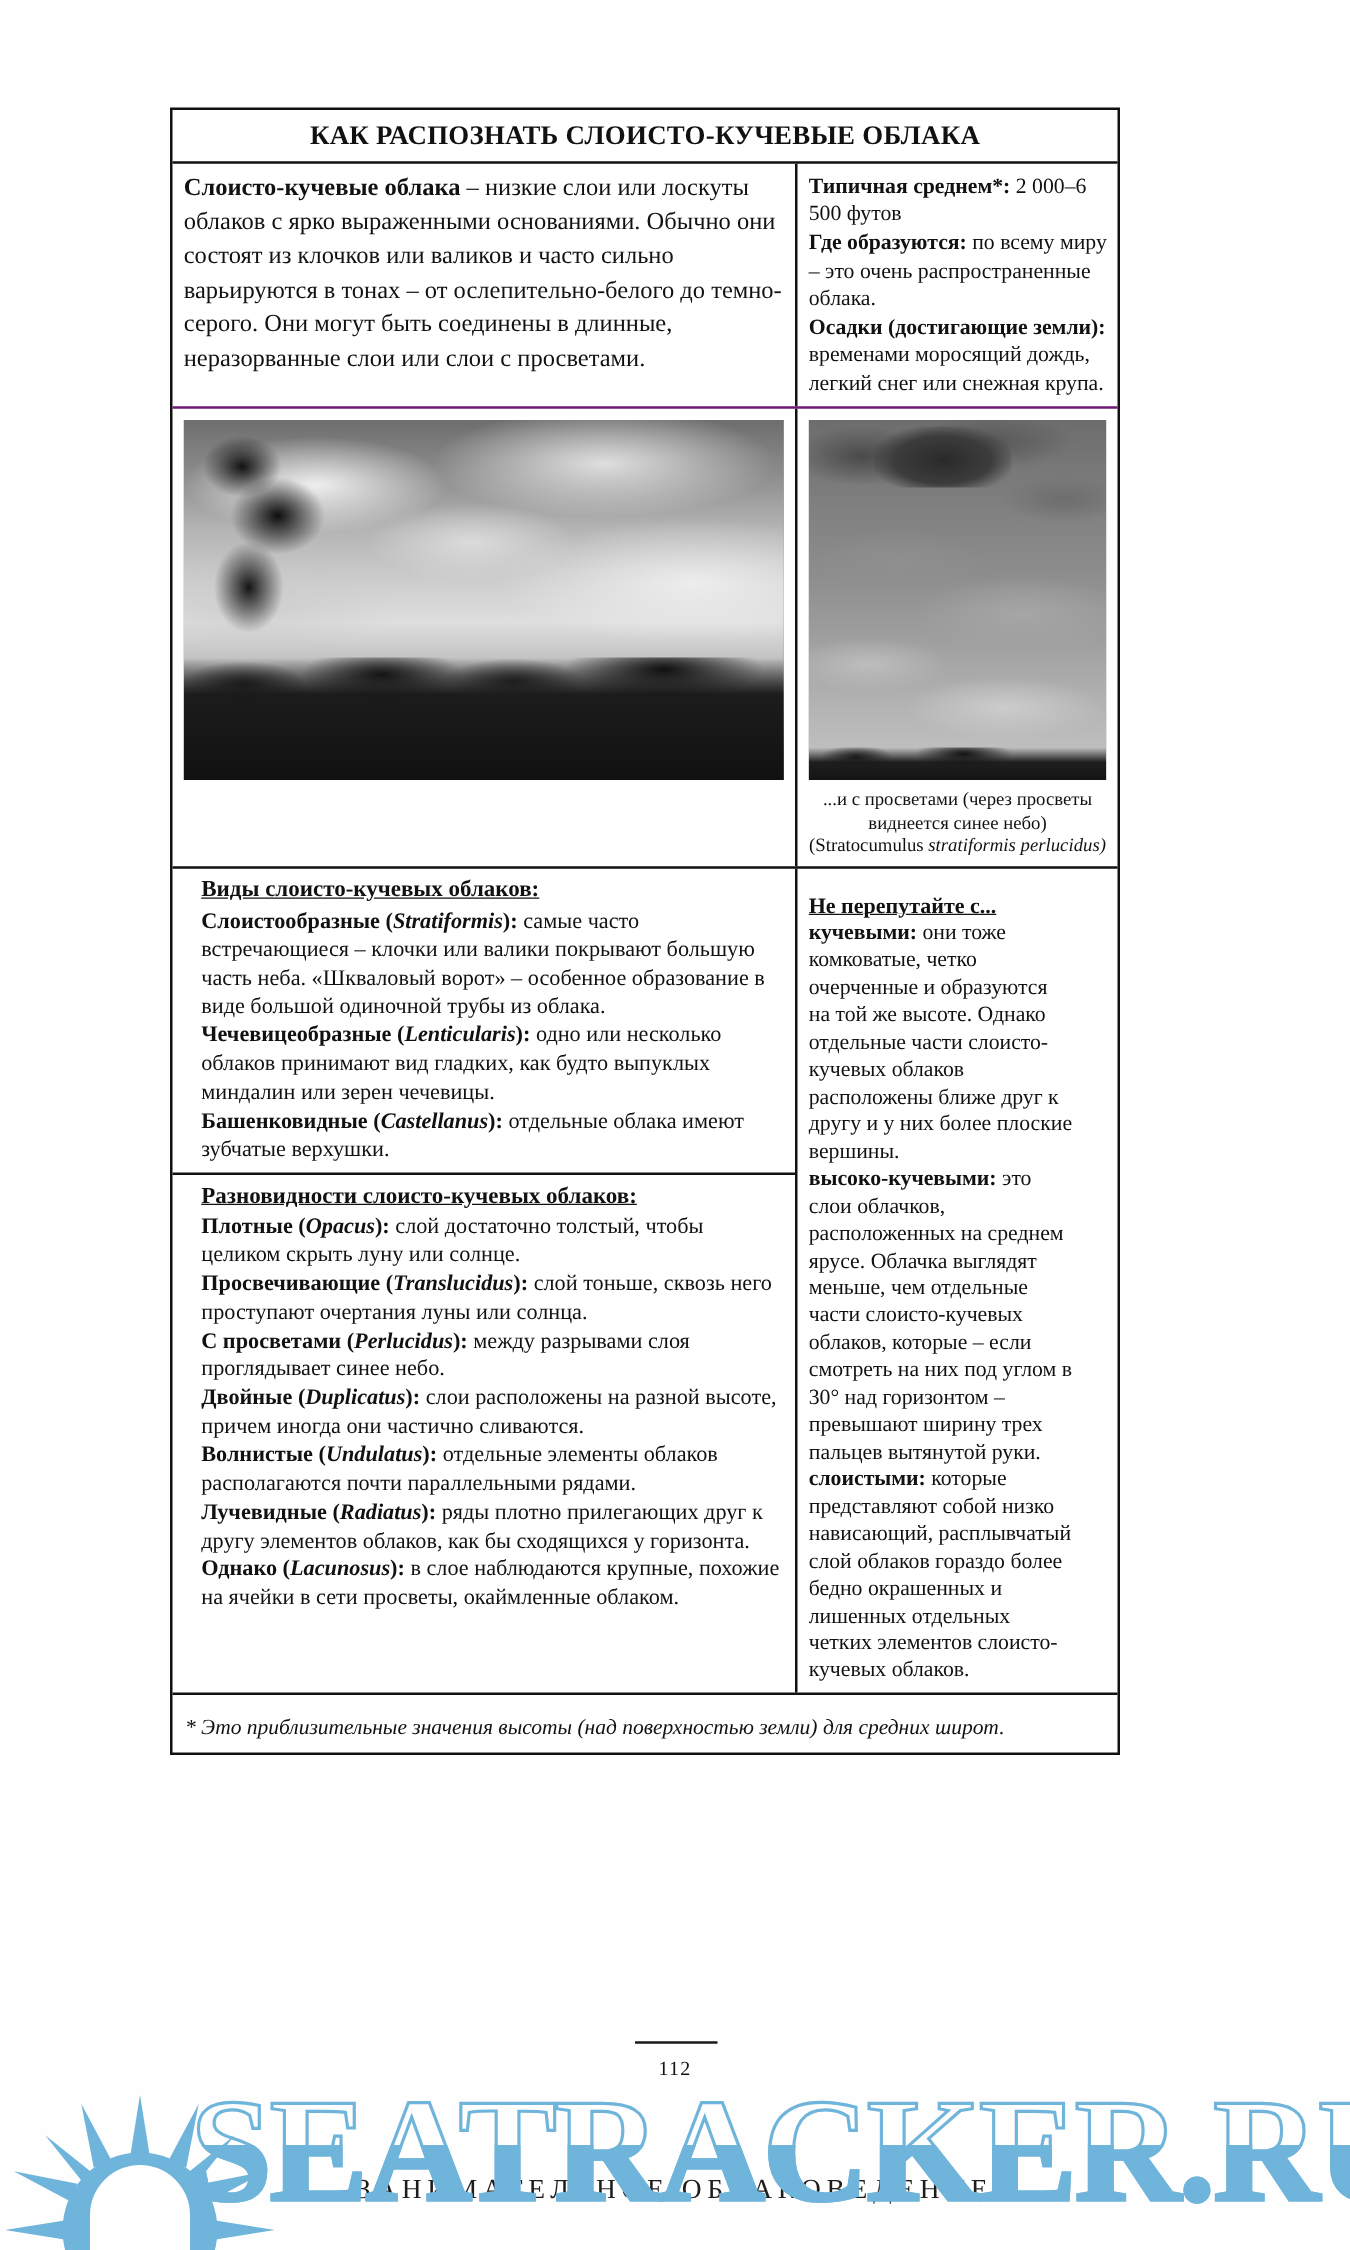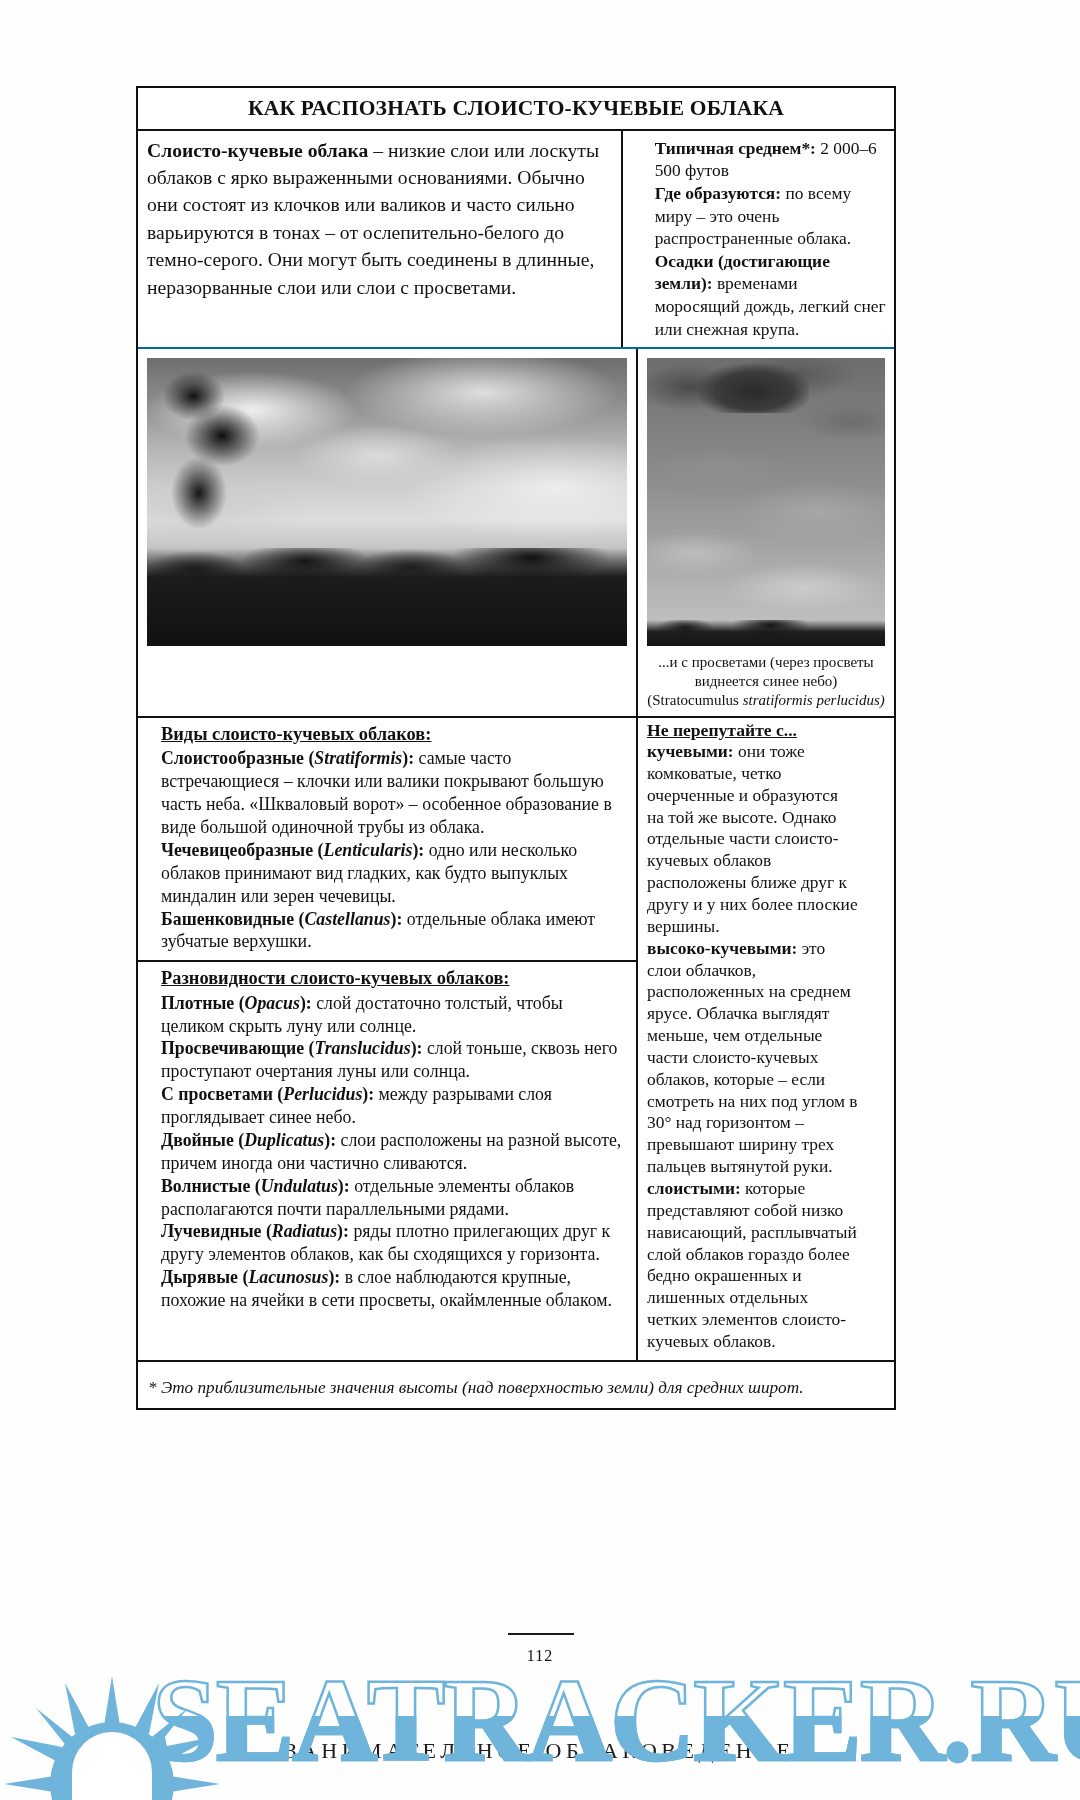--- a/index.html
+++ b/index.html
@@ -43,22 +43,21 @@
   .tbl-title-row .title-text {
     font-weight: bold;
     font-size: 21.5px;
     letter-spacing: .2px;
     line-height: 1.1;
     display: block;
   }
 
   .row2 {
     display: flex;
-    border-bottom: 2px solid #0369a1;
-    gap: 23px;
+    border-bottom: 2px solid #701a75;
   }
   .cell-left {
     width: 500px;
     box-sizing: border-box;
     border-right: 2px solid #111;
     padding: 6px 8px 7px 9px;
   }
   .cell-right {
     width: 256px;
     box-sizing: border-box;
@@ -188,21 +187,21 @@
   .body-left-col {
     width: 500px;
     box-sizing: border-box;
     border-right: 2px solid #111;
     display: flex;
     flex-direction: column;
   }
   .body-right-col {
     width: 228px;
     box-sizing: border-box;
-    padding: 1px 8px 7px 9px;
+    padding: 18px 8px 7px 9px;
   }
   .sub-block {
     padding: 5px 8px 7px 23px;
   }
   .sub-block + .sub-block {
     border-top: 2px solid #111;
   }
   .sec-head {
     font-weight: bold;
     font-size: 18.4px;
@@ -358,21 +357,21 @@
         </div>
 
         <div class="sub-block">
           <span class="sec-head">Разновидности слоисто-кучевых облаков:</span>
           <p class="entry"><b>Плотные</b><b> (</b><i><b>Opacus</b></i><b>):</b><span> слой достаточно толстый, чтобы целиком скрыть луну или солнце.</span></p>
           <p class="entry"><b>Просвечивающие</b><b> (</b><i><b>Translucidus</b></i><b>):</b><span> слой тоньше, сквозь него проступают очертания луны или солнца.</span></p>
           <p class="entry"><b>С просветами</b><b> (</b><i><b>Perlucidus</b></i><b>):</b><span> между разрывами слоя проглядывает синее небо.</span></p>
           <p class="entry"><b>Двойные</b><b> (</b><i><b>Duplicatus</b></i><b>):</b><span> слои расположены на разной высоте, причем иногда они частично сливаются.</span></p>
           <p class="entry"><b>Волнистые</b><b> (</b><i><b>Undulatus</b></i><b>):</b><span> отдельные элементы облаков располагаются почти параллельными рядами.</span></p>
           <p class="entry"><b>Лучевидные</b><b> (</b><i><b>Radiatus</b></i><b>):</b><span> ряды плотно прилегающих друг к другу элементов облаков, как бы сходящихся у горизонта.</span></p>
-          <p class="entry"><b>Дырявые</b><b> (</b><i><b>Lacunosus</b></i><b>):</b><span> в слое наблюдаются крупные, похожие на ячейки в сети просветы, окаймленные облаком.</span></p>
+          <p class="entry"><b>Однако</b><b> (</b><i><b>Lacunosus</b></i><b>):</b><span> в слое наблюдаются крупные, похожие на ячейки в сети просветы, окаймленные облаком.</span></p>
         </div>
 
       </div>
 
       <div class="body-right-col">
         <span class="rt-head">Не перепутайте с...</span>
         <p class="rt-entry"><b>кучевыми:</b><span> они тоже комковатые, четко очерченные и образуются на той же высоте. Однако отдельные части слоисто-кучевых облаков расположены ближе друг к другу и у них более плоские вершины.</span></p>
         <p class="rt-entry"><b>высоко-кучевыми:</b><span> это слои облачков, расположенных на среднем ярусе. Облачка выглядят меньше, чем отдельные части слоисто-кучевых облаков, которые – если смотреть на них под углом в 30° над горизонтом – превышают ширину трех пальцев вытянутой руки.</span></p>
         <p class="rt-entry"><b>слоистыми:</b><span> которые представляют собой низко нависающий, расплывчатый слой облаков гораздо более бедно окрашенных и лишенных отдельных четких элементов слоисто-кучевых облаков.</span></p>
       </div>

